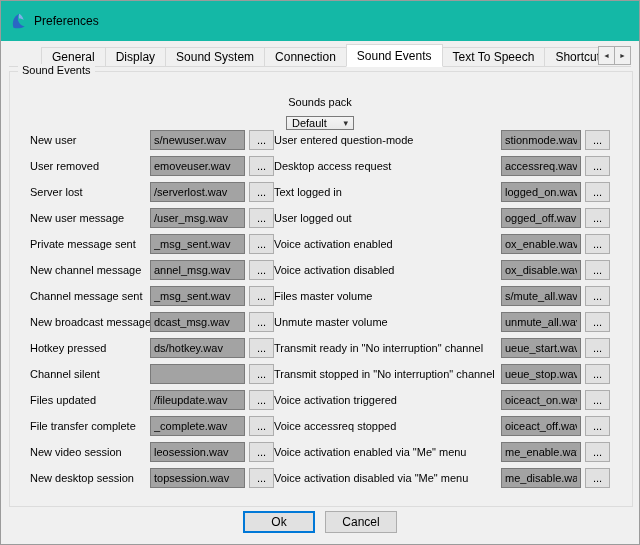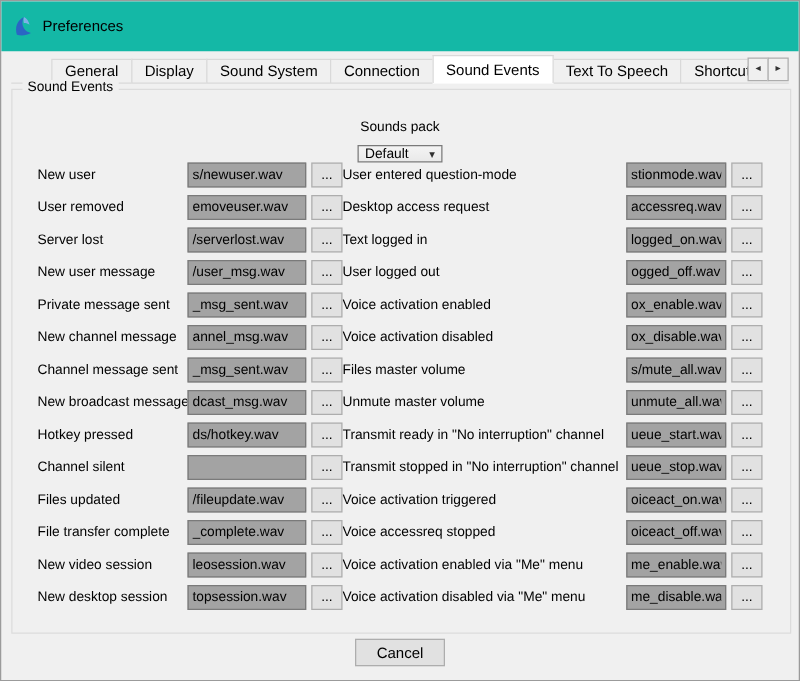--- a/index.html
+++ b/index.html
@@ -254,16 +254,17 @@
               <input type="text" class="row-input" value="me_disable.wav" style="">
               <button class="browse-btn">...</button>
             </div>
           </div>
       </div>
 
     </div>
   </div>
 
   <div class="footer">
+    <button class="btn default">Ok</button>
     <button class="btn">Cancel</button>
   </div>
 
 </div>
 
 </body></html>

